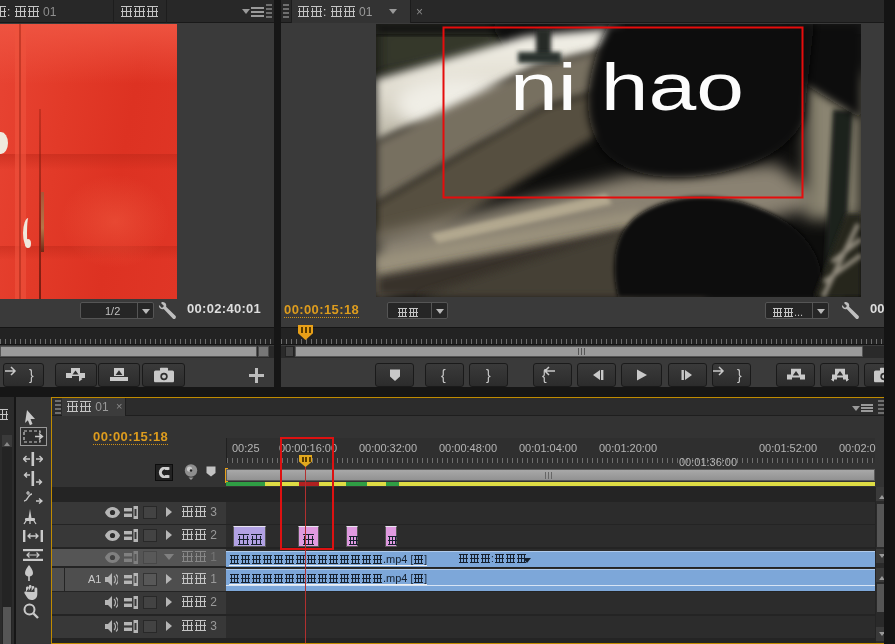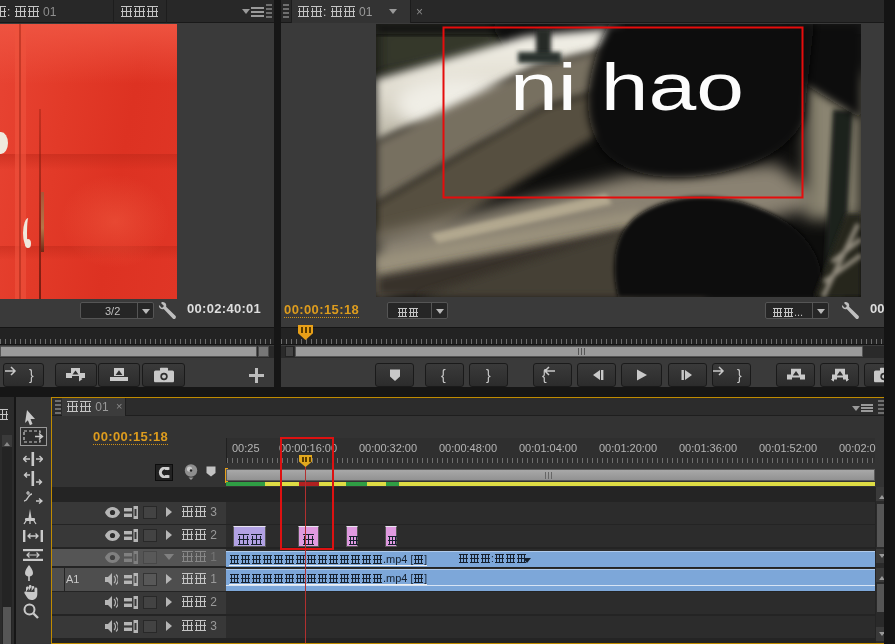--- a/index.html
+++ b/index.html
@@ -51,21 +51,21 @@
 <div class="ab" style="left:60px;top:150px;width:110px;height:95px;background:radial-gradient(ellipse at 50% 50%,rgba(240,90,64,.55),rgba(240,90,64,0) 70%);"></div>
 <div class="ab" style="left:15px;top:0;width:11px;height:275px;background:rgba(238,84,62,.6);"></div>
 <div class="ab" style="left:19px;top:0;width:2px;height:275px;background:rgba(160,35,22,.5);"></div>
 <div class="ab" style="left:39px;top:85px;width:2px;height:190px;background:linear-gradient(rgba(150,30,16,.4),rgba(95,22,12,.8));"></div>
 <div class="ab" style="left:41px;top:168px;width:3px;height:60px;background:linear-gradient(rgba(150,95,60,.75),rgba(172,128,78,.85) 60%,rgba(95,40,20,.85));"></div>
 <div class="ab" style="left:-6px;top:108px;width:14px;height:22px;background:#efe8dc;border-radius:50%;"></div>
 <div class="ab" style="left:23px;top:194px;width:11px;height:30px;border-left:4px solid #efe8dc;border-radius:50% 0 0 50%;"></div>
 <div class="ab" style="left:25px;top:215px;width:6px;height:9px;background:#efe8dc;border-radius:50%;"></div>
 </div>
 <div class="drop" style="left:80px;top:302px;width:74px;">
-        <span class="ab" style="left:24px;top:2px;">3/2</span>
+        <span class="ab" style="left:24px;top:2px;">1/2</span>
         <span class="dd"></span>
       </div>
 <svg class="ab" style="left:158px;top:300px" width="20" height="20" viewBox="0 0 20 20">
         <path d="M3 3l3 3-2 2-3-3c-.2 1 .1 2.3 1 3.2 1 1 2.4 1.3 3.7.9l9.1 9.3c.7.7 1.9.7 2.6 0 .7-.7.7-1.9 0-2.6l-9.3-9.1c.4-1.3.1-2.7-.9-3.7-.9-.9-2.2-1.2-3.2-1z" fill="#bfbfbf"></path>
       </svg>
 <span class="ab" style="left:187px;top:301px;font-size:13px;font-weight:bold;color:#dedede;letter-spacing:.3px;">00:02:40:01</span>
 <div class="ab ticks" style="left:0;top:327px;width:274px;height:18px;background-color:#232323;border-top:1px solid #151515;border-bottom:1px solid #151515;"></div>
 <div class="ab" style="left:0;top:346px;width:274px;height:12px;background:#2a2a2a;">
         <div class="sb" style="left:0;top:0;width:257px;"></div>
         <div class="ab" style="left:258px;top:0;width:11px;height:11px;background:#777;border:1px solid #4a4a4a;"></div>
@@ -347,21 +347,21 @@
 <svg class="ab" style="left:154px;top:68px" width="10" height="11" viewBox="0 0 10 11">
         <path d="M0.5 0.5h9v6.5L5 10.5 0.5 7z" fill="#c3c3c3"></path>
       </svg>
 <div class="ab ticks" style="left:174px;top:40px;width:649px;height:25px;background-color:#2f2f2f;border-left:1px solid #202020;">
 <span class="ab" style="left:5px;top:4px;font-size:11px;color:#b5b5b5;white-space:nowrap;">00:25</span>
 <span class="ab" style="left:52px;top:4px;font-size:11px;color:#b5b5b5;white-space:nowrap;">00:00:16:00</span>
 <span class="ab" style="left:132px;top:4px;font-size:11px;color:#b5b5b5;white-space:nowrap;">00:00:32:00</span>
 <span class="ab" style="left:212px;top:4px;font-size:11px;color:#b5b5b5;white-space:nowrap;">00:00:48:00</span>
 <span class="ab" style="left:292px;top:4px;font-size:11px;color:#b5b5b5;white-space:nowrap;">00:01:04:00</span>
 <span class="ab" style="left:372px;top:4px;font-size:11px;color:#b5b5b5;white-space:nowrap;">00:01:20:00</span>
-<span class="ab" style="left:452px;top:4px;font-size:11px;color:#b5b5b5;white-space:nowrap;">00:01:36:00</span>
+<span class="ab" style="left:452px;top:18px;font-size:11px;color:#b5b5b5;white-space:nowrap;">00:01:36:00</span>
 <span class="ab" style="left:532px;top:4px;font-size:11px;color:#b5b5b5;white-space:nowrap;">00:01:52:00</span>
 <span class="ab" style="left:612px;top:4px;font-size:11px;color:#b5b5b5;white-space:nowrap;">00:02:0</span>
 </div>
 <div class="ab" style="left:173px;top:70px;width:3px;height:15px;background:#e8a018;"></div>
 <div class="ab" style="left:174px;top:71px;width:649px;height:12px;background:linear-gradient(#a8a8a8,#929292);border:1px solid #5a5a5a;">
         <span class="ab" style="left:318px;top:2px;width:1px;height:7px;background:#666;box-shadow:3px 0 #666,6px 0 #666;"></span>
       </div>
 <div class="ab" style="left:174px;top:84px;width:649px;height:4px;background:#dedc44;">
 <span class="ab" style="left:0;top:0;width:39px;height:4px;background:#2f9e44;"></span>
 <span class="ab" style="left:73px;top:0;width:20px;height:4px;background:#b02020;"></span>
@@ -459,21 +459,21 @@
             <rect x="0" y="7.6" width="8" height="3.4" fill="#b5b5b5"></rect>
             <rect x="9.5" y="0" width="4.5" height="13" fill="#b5b5b5"></rect>
             <rect x="10.5" y="3" width="2" height="7" fill="#383838"></rect>
           </svg>
           <span class="ab" style="left:91px;top:4px;width:14px;height:13px;background:rgba(255,255,255,.06);border:1px solid rgba(0,0,0,.4);"></span>
           <span class="ab" style="left:114px;top:5px;border:5px solid transparent;border-left:6px solid #b5b5b5;"></span>
           <span class="ab" style="left:129px;top:3px;font-size:12px;color:#c9c9c9;white-space:nowrap;"><b class="g"></b><b class="g"></b> <span style="color:#9a9a9a">3</span></span>
         </div>
 <div class="ab" style="left:174px;top:129px;width:649px;height:22px;background:#2c2c2c;"></div>
 <div class="ab" style="left:12px;top:81px;width:26px;height:23px;background:#4e4e4e;border-left:1px solid #242424;">
-          <span class="ab" style="left:1px;top:5px;font-size:11px;color:#c9c9c9;">A1</span>
+          <span class="ab" style="left:23px;top:5px;font-size:11px;color:#c9c9c9;">A1</span>
         </div>
 <div class="ab" style="left:181px;top:39px;width:33px;height:21px;background:#b1a1e3;border:1px solid #555;border-top:1px solid #e8e4f0;">
           <span class="ab" style="left:3px;top:3px;"><b class="g gd"></b><b class="g gd"></b></span>
         </div>
 <div class="ab" style="left:246px;top:39px;width:21px;height:21px;background:#e09ae0;border:1px solid #555;border-top:1px solid #e8e4f0;">
           <span class="ab" style="left:3px;top:3px;"><b class="g gd"></b>:</span>
         </div>
 <div class="ab" style="left:294px;top:39px;width:12px;height:21px;background:#e09ae0;border:1px solid #555;border-top:1px solid #e8e4f0;">
           <span class="ab" style="left:1px;top:3px;"><b class="g gs gd"></b></span>
         </div>

